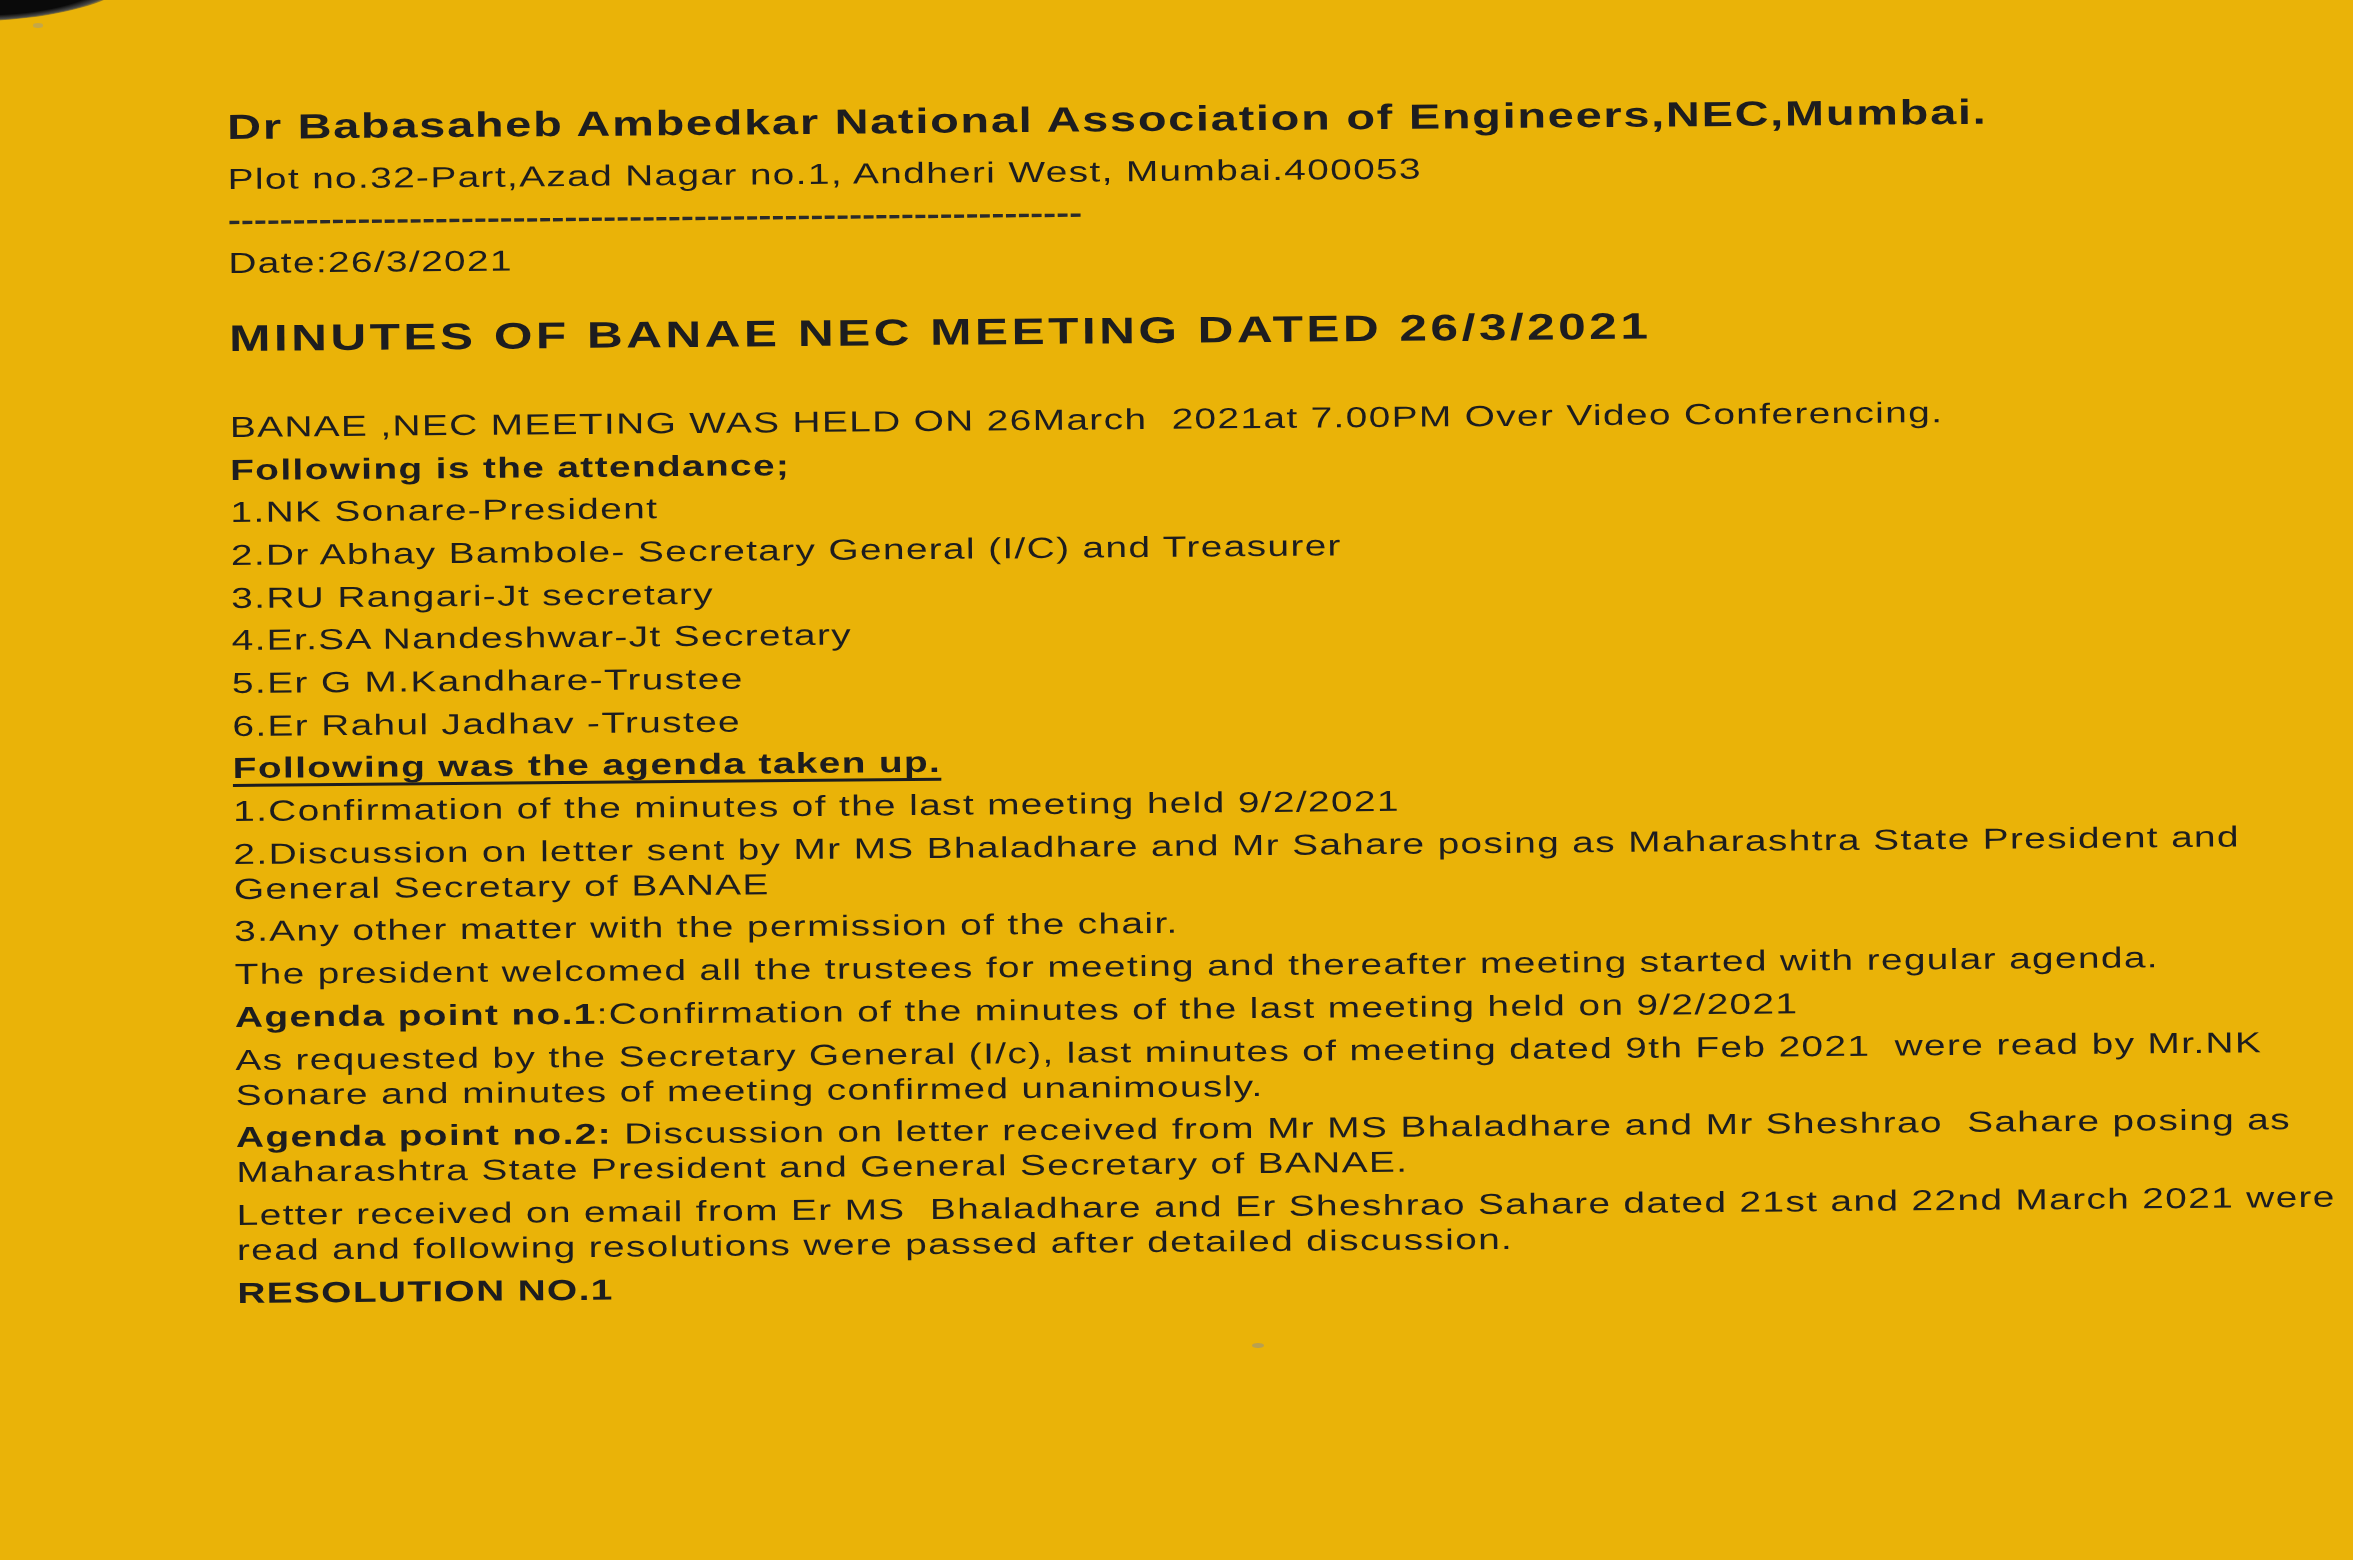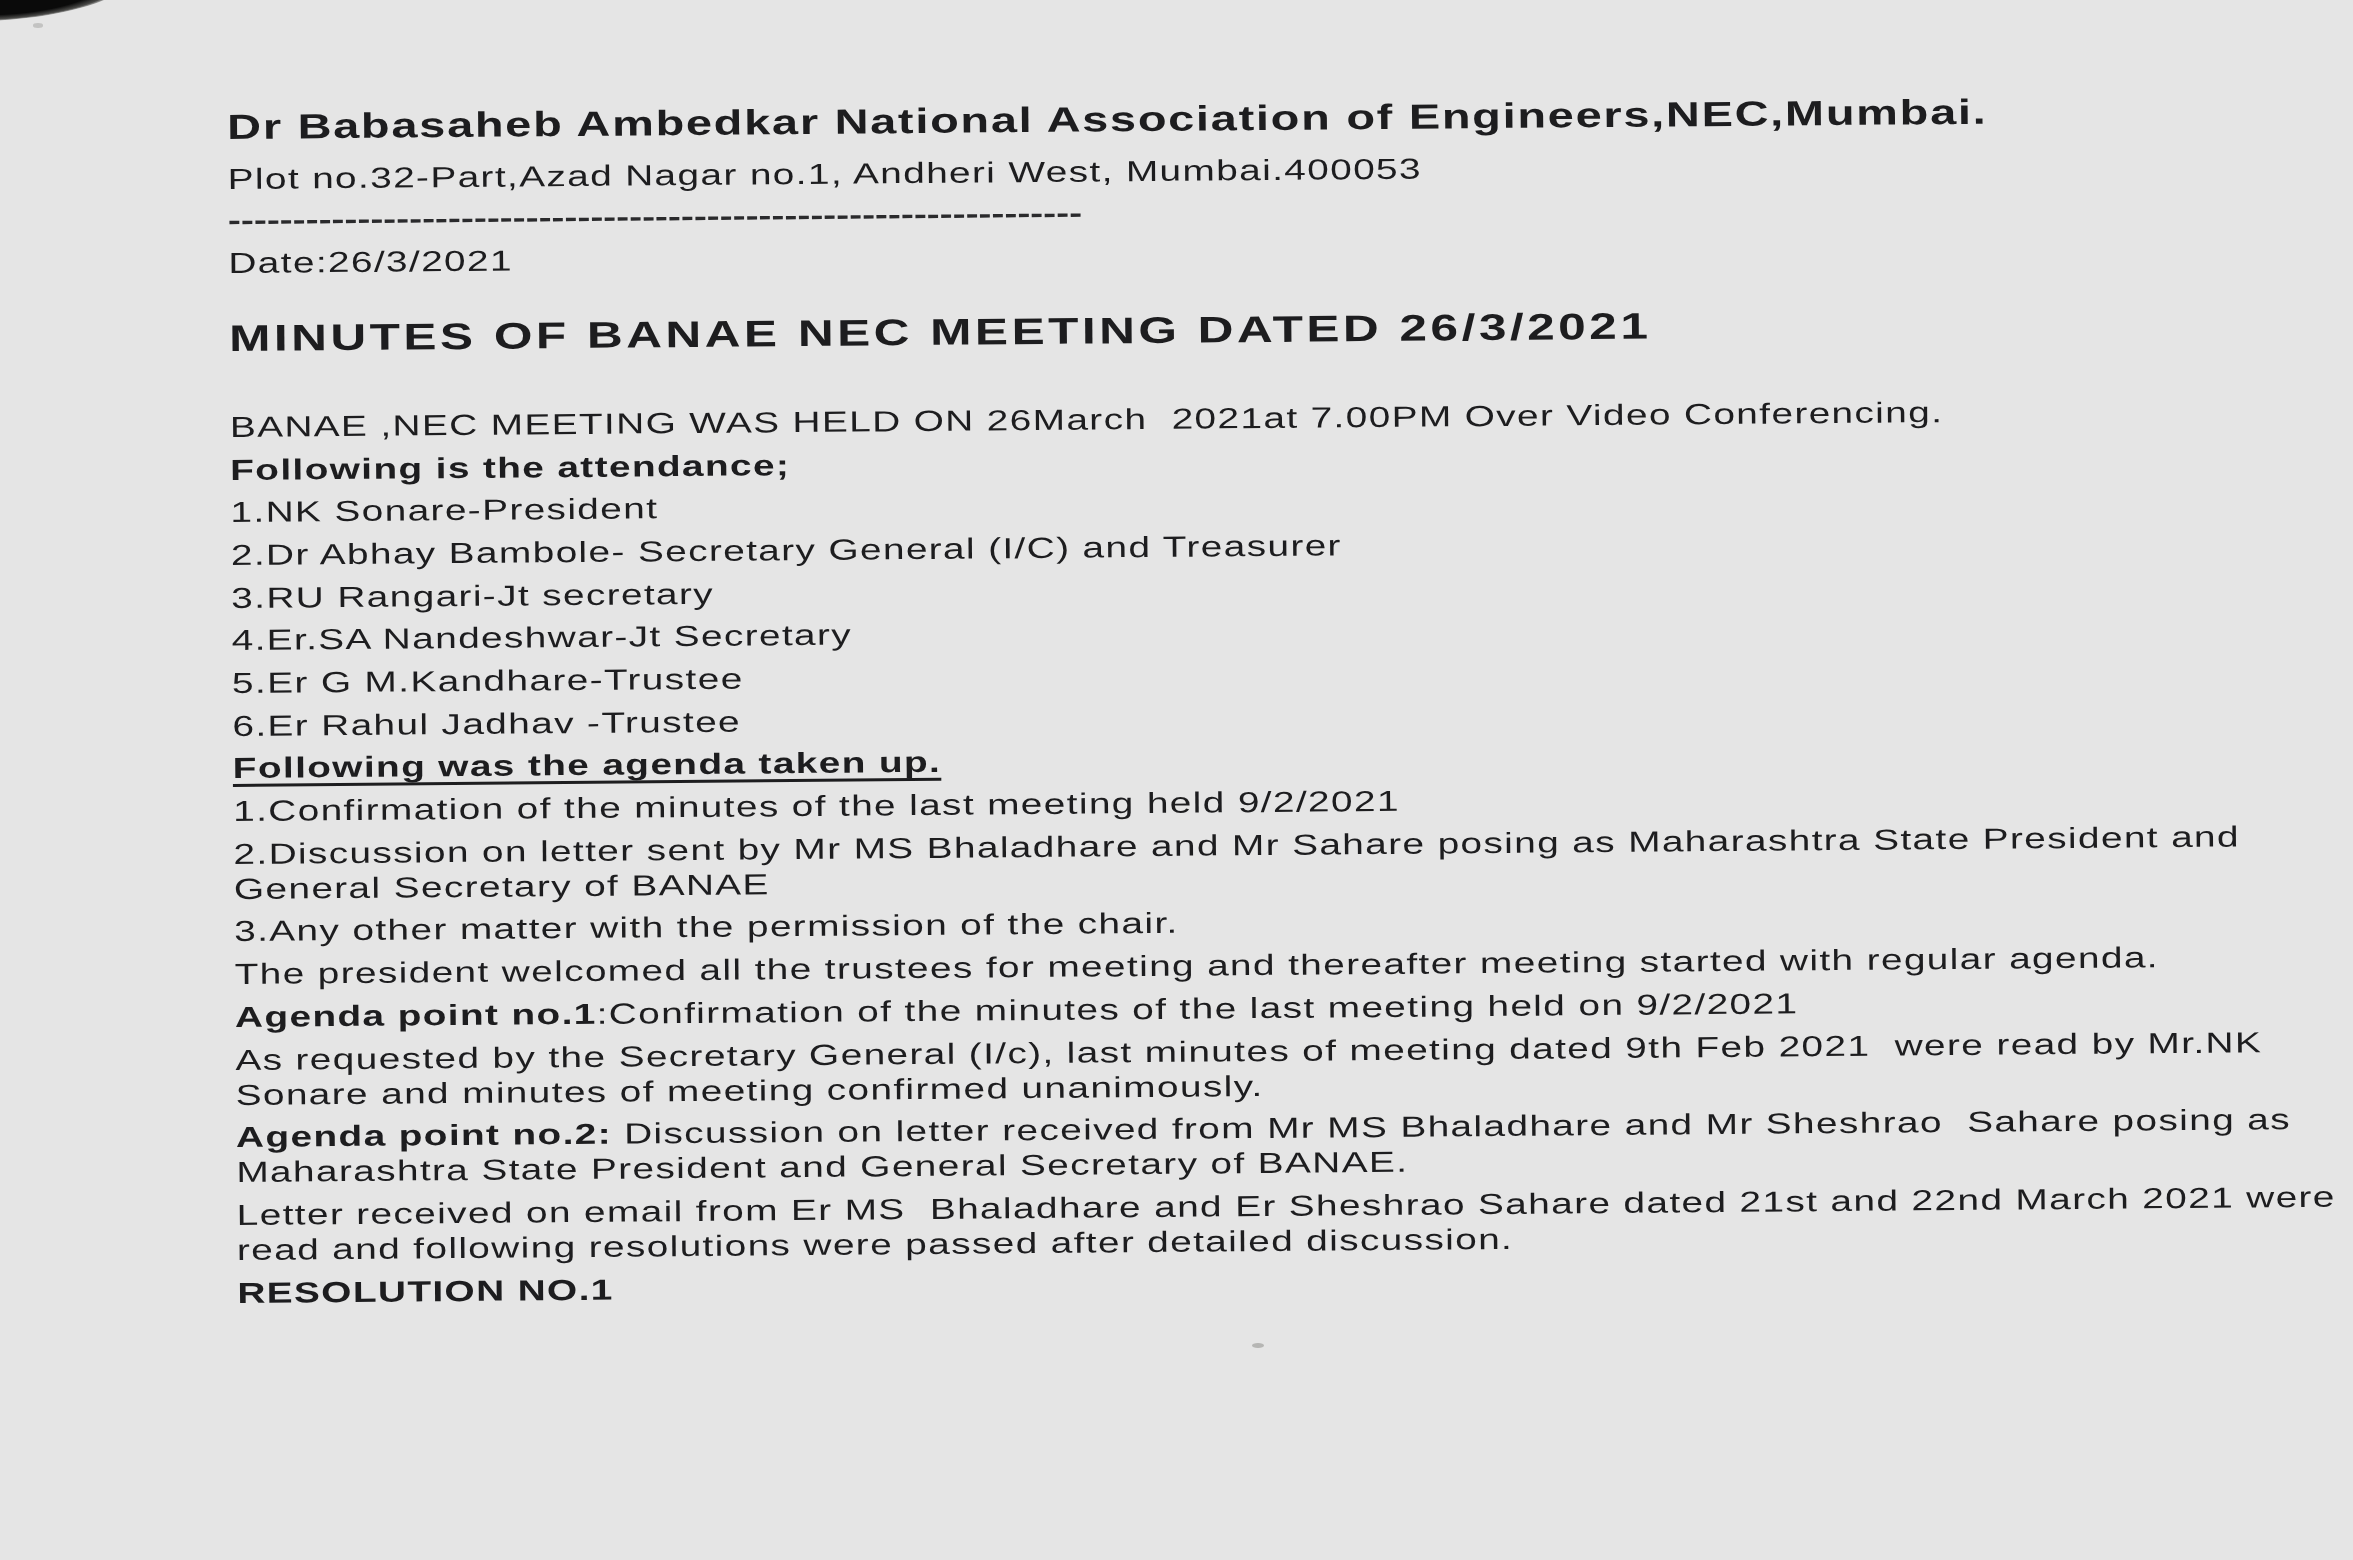--- a/index.html
+++ b/index.html
@@ -4,21 +4,21 @@
 <style>
   html, body {
     margin: 0;
     padding: 0;
     background: #ffffff;
   }
   .page {
     position: relative;
     width: 2354px;
     height: 1561px;
-    background: #e5e5e5;
+    background: #eab308;
     overflow: hidden;
     font-family: "Liberation Sans", "DejaVu Sans", sans-serif;
     color: #1d1d1f;
   }
   
   .artifact-topleft {
     position: absolute;
     left: -70px;
     top: -24px;
     width: 192px;

